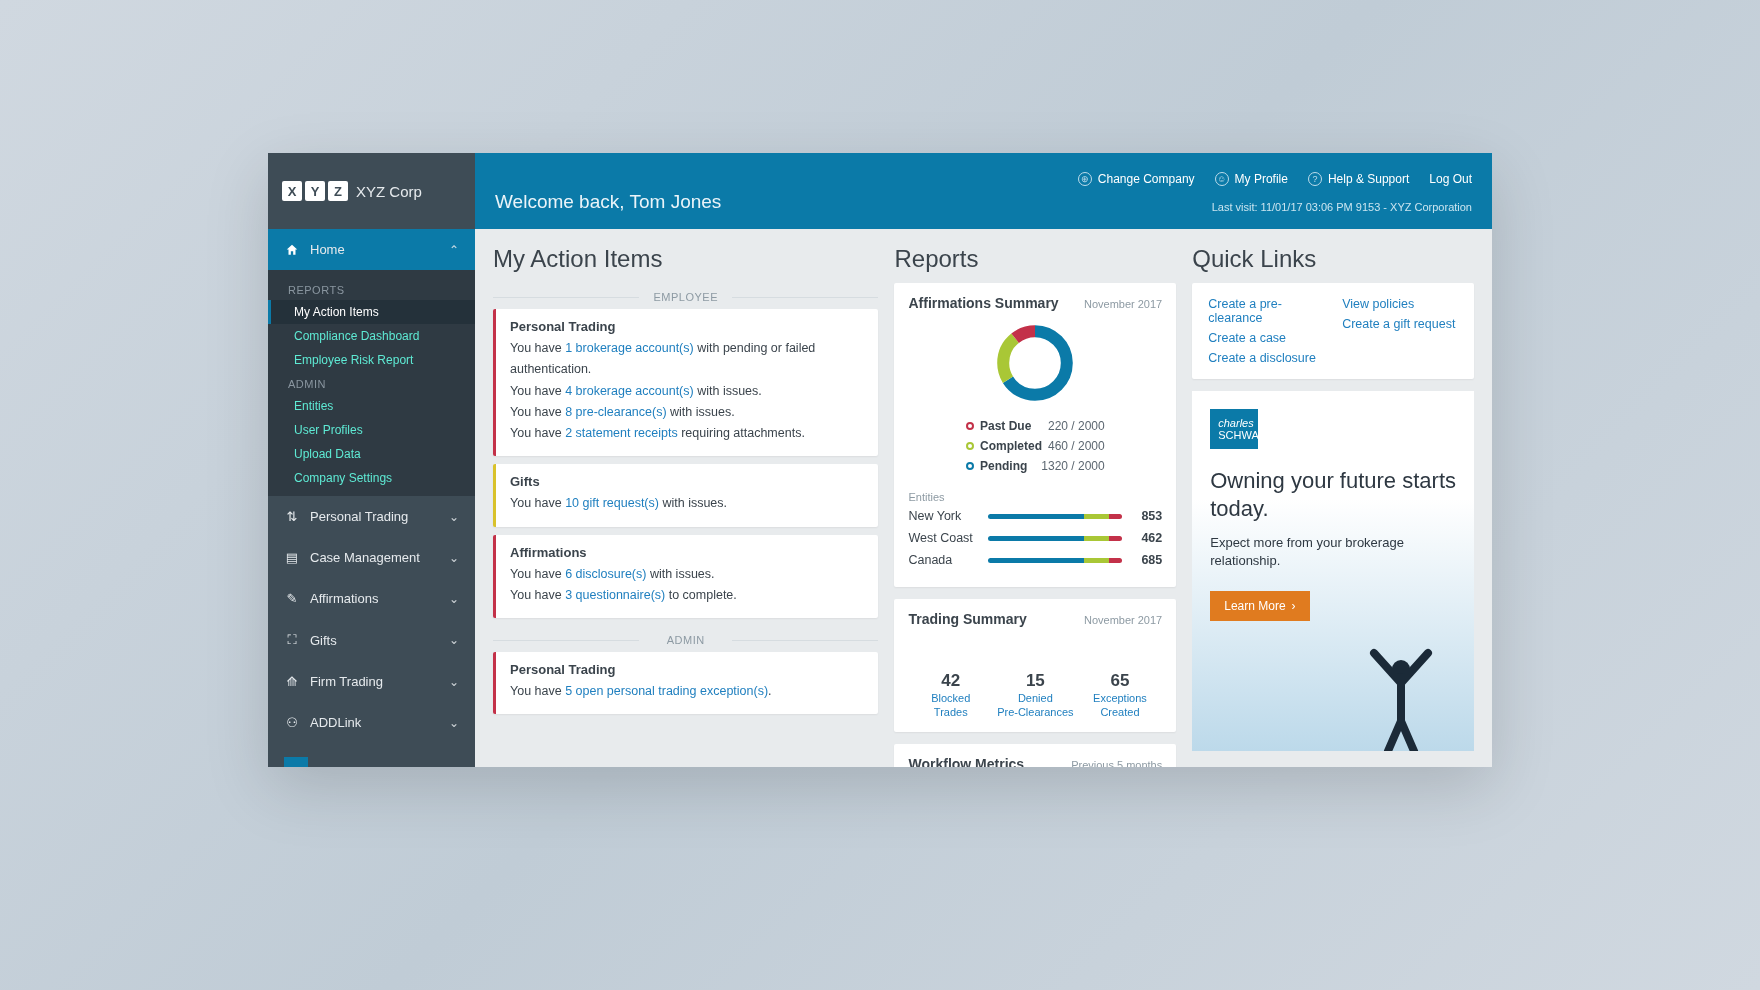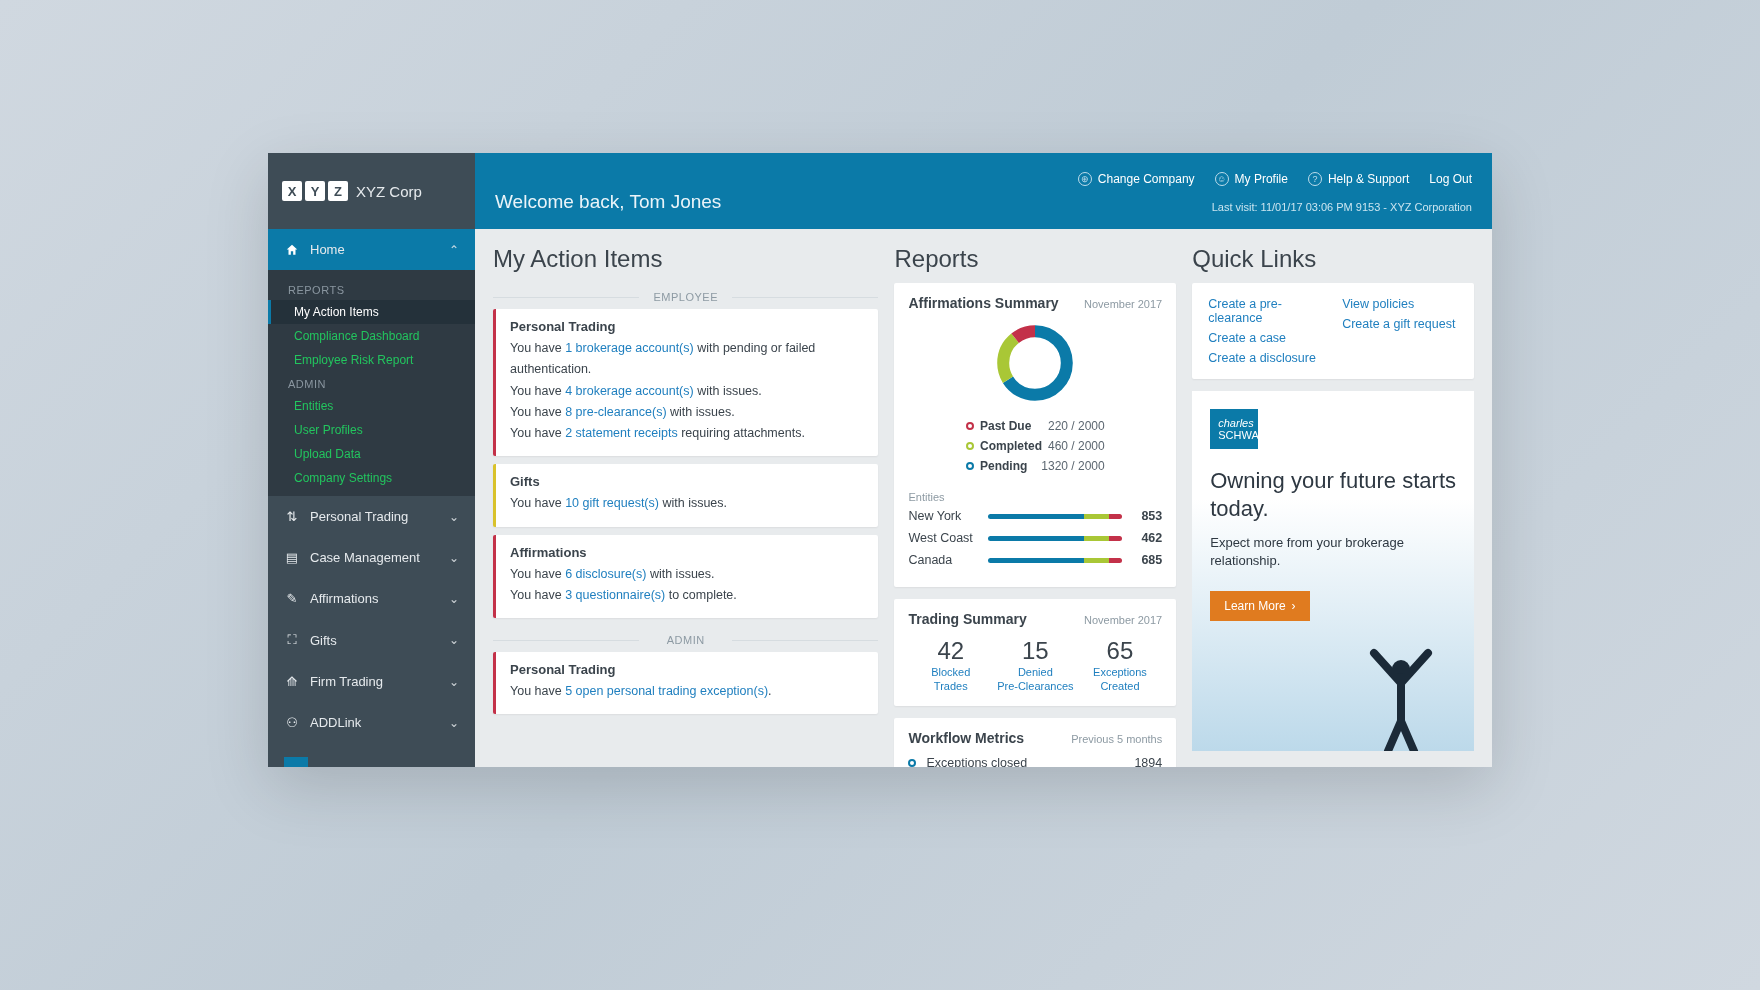--- a/index.html
+++ b/index.html
@@ -25,21 +25,21 @@
 .logo-tiles { display: flex; gap: 3px; }
 .logo-tile { width: 20px; height: 20px; background: #fff; color: #3e4c56; font-weight: 700; font-size: 13px; display: flex; align-items: center; justify-content: center; border-radius: 2px;}
 .logo-text { color: #e6eaed; font-size: 15px; font-weight: 500; }
 .nav-item {
   display: flex; align-items: center; padding: 13px 16px; gap: 10px; cursor: pointer; color: #e6eaed; font-size: 13px;
 }
 .nav-item.active { background: #0b7aa8; }
 .nav-item .chev { margin-left: auto; opacity: .85; font-size: 12px;}
 .sub-group { background: #2f3a43; padding: 8px 0 6px; }
 .sub-header { padding: 6px 20px 4px; font-size: 11px; letter-spacing: .5px; color: #8a96a0; }
-.sub-item { padding: 5px 20px 5px 26px; font-size: 12px; color: #22c55e; cursor: pointer; }
+.sub-item { padding: 5px 20px 5px 26px; font-size: 12px; color: #5eead4; cursor: pointer; }
 .sub-item.selected { background: #24313a; color: #fff; border-left: 3px solid #0b7aa8; padding-left: 23px; }
 .nav-icon { width: 16px; display: inline-flex; justify-content: center; font-size: 13px; }
 .collapse-btn { margin: 14px 0 0 16px; width: 24px; height: 10px; background: #0b7aa8; }
 
 .main { flex: 1; display: flex; flex-direction: column; overflow: hidden; }
 .topbar {
   height: 76px; background: #0b7aa8; color: #fff; display: flex; flex-direction: column;
   padding: 0 20px; justify-content: center;
 }
 .topbar-row1 { display: flex; justify-content: flex-end; gap: 20px; font-size: 12px; align-items: center; height: 30px; padding-top: 6px;}
@@ -85,21 +85,21 @@
 .legend-label { font-weight: 600; color: #3b444c; flex:1;}
 .legend-val { color: #5b6670; font-size: 12px; }
 .entities-label { font-size: 11px; color: #8d9aa3; margin: 12px 0 6px; }
 .entity-row { display: flex; align-items: center; gap: 10px; font-size: 12.5px; color: #3b444c; margin-bottom: 8px; }
 .entity-name { width: 70px; }
 .entity-bar { flex: 1; height: 5px; border-radius: 3px; background: linear-gradient(to right, #0b7aa8 0%, #0b7aa8 72%, #a9c736 72%, #a9c736 90%, #c33149 90%, #c33149 100%);}
 .entity-val { font-weight: 600; width: 30px; text-align: right; }
 
 .trade-row { display: flex; justify-content: space-between; text-align: center; margin-top: 6px; }
 .trade-stat { flex: 1; }
-.trade-num { font-size: 24px; font-weight: 400; color: #3b444c; }
+.trade-num { font-size: 17px; font-weight: 700; color: #3b444c; margin-top: 34px; }
 .trade-lbl { font-size: 11px; color: #1f7fbf; line-height: 1.3; cursor: pointer; }
 
 .workflow-row { display: flex; justify-content: space-between; font-size: 12.5px; color: #3b444c; margin-bottom: 6px; align-items: center;}
 .workflow-row .legend-dot { margin-right: 4px; }
 
 .quick-panel { background: #fff; border-radius: 2px; padding: 14px 16px; box-shadow: 0 1px 2px rgba(0,0,0,.06); margin-bottom: 12px; }
 .quick-cols { display: flex; gap: 18px; }
 .quick-col { flex: 1; display: flex; flex-direction: column; gap: 6px; }
 .quick-link { font-size: 12.5px; color: #1f7fbf; cursor: pointer; }
 

